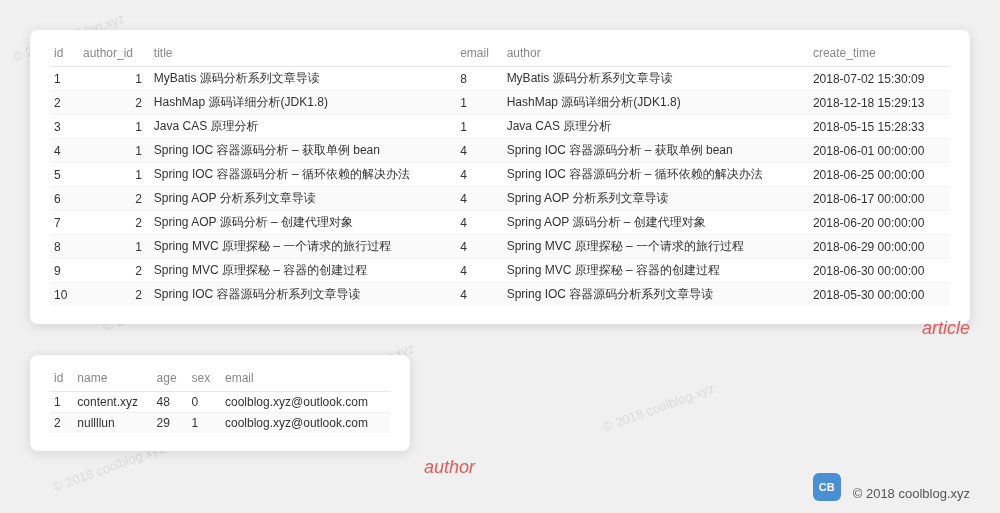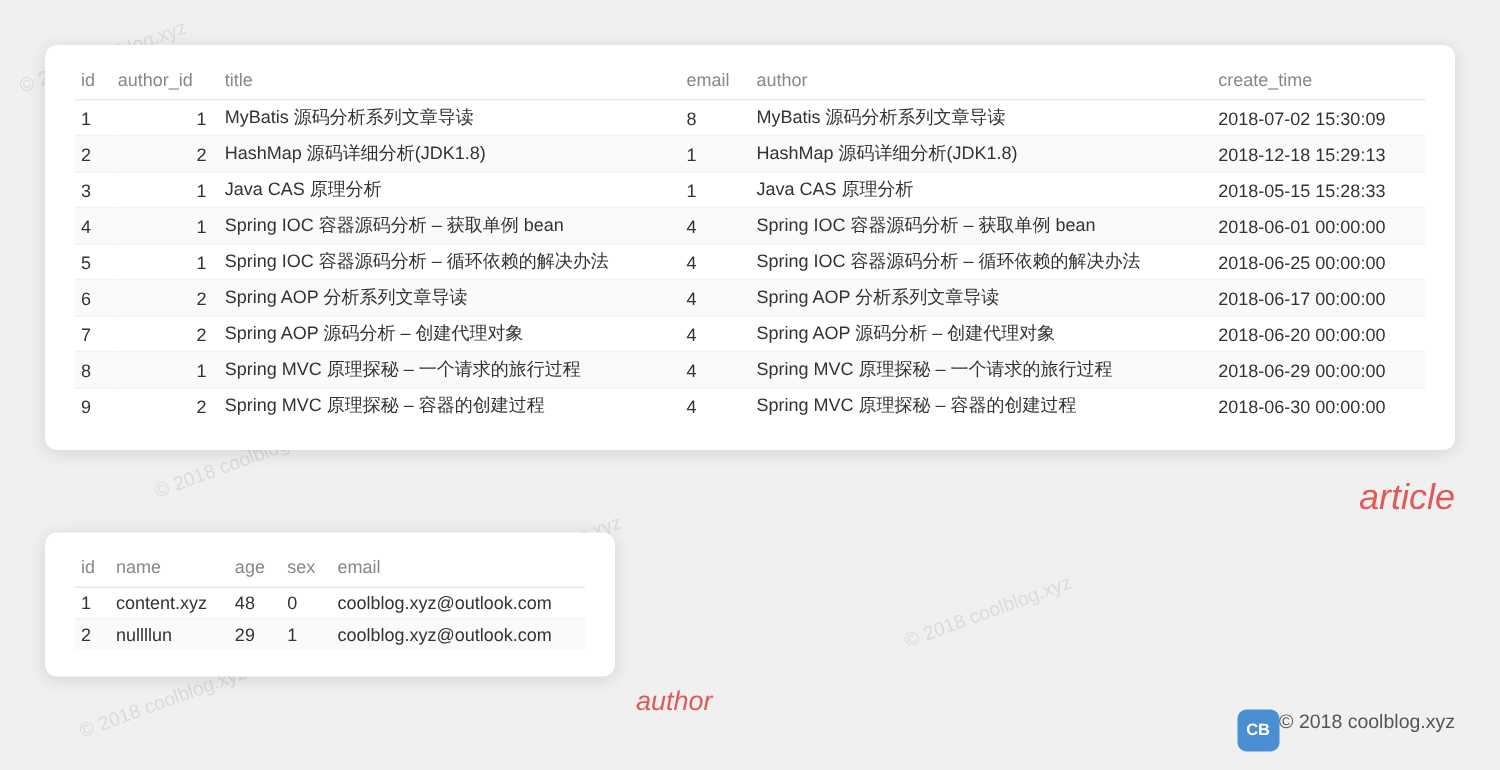--- a/index.html
+++ b/index.html
@@ -78,21 +78,21 @@
     tr:nth-child(even) td {
       background: #fafafa;
     }
 
     
     .label-article {
       position: absolute;
       top: 318px;
       right: 30px;
       color: #e05a5a;
-      font-size: 24px;
+      font-size: 18px;
       font-weight: 500;
       font-style: italic;
     }
 
     .label-author {
       position: absolute;
       top: 455px;
       left: 416px;
       color: #e05a5a;
       font-size: 18px;
@@ -102,22 +102,22 @@
       padding: 2px 8px;
       border-radius: 4px;
     }
 
     
     .footer {
       position: absolute;
       bottom: 12px;
       right: 30px;
       display: flex;
-      align-items: flex-start;
-      gap: 0;
+      align-items: flex-end;
+      gap: 12px;
       color: #555;
       font-size: 13px;
     }
 
     .cb-logo {
       width: 28px;
       height: 28px;
       background: #4a8fd4;
       border-radius: 6px;
       display: flex;
@@ -218,20 +218,28 @@
           <td>2018-06-29 00:00:00</td>
         </tr>
         <tr>
           <td>9</td>
           <td style="text-align: right;">2</td>
           <td>Spring MVC 原理探秘 – 容器的创建过程</td>
           <td>4</td>
           <td>Spring MVC 原理探秘 – 容器的创建过程</td>
           <td>2018-06-30 00:00:00</td>
         </tr>
+        <tr>
+          <td>10</td>
+          <td style="text-align: right;">2</td>
+          <td>Spring IOC 容器源码分析系列文章导读</td>
+          <td>4</td>
+          <td>Spring IOC 容器源码分析系列文章导读</td>
+          <td>2018-05-30 00:00:00</td>
+        </tr>
       </tbody>
   </table>
 </div>
 
 <div class="author-card">
   <table>
     <thead>
       <tr>
         <th>id</th>
         <th>name</th>

